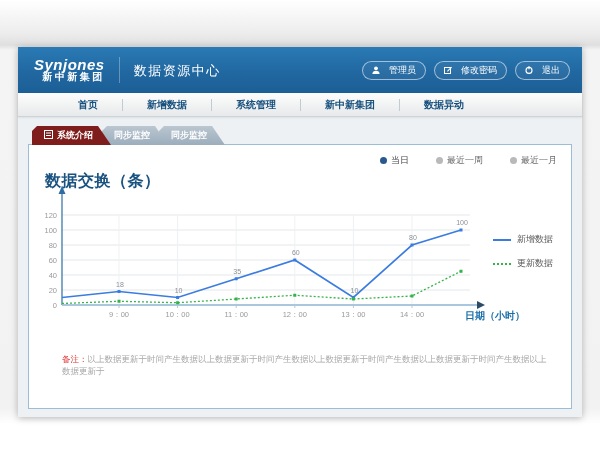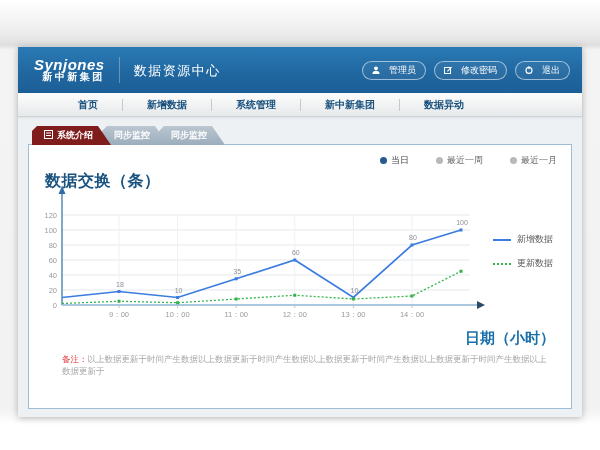--- a/index.html
+++ b/index.html
@@ -56,21 +56,21 @@
   .panel { flex:1; background:#fff; border:1px solid #9dbdd6; position:relative; margin-top:-1px; z-index:1; }
   
   .filter-group { position:absolute; top:9px; right:14px; display:flex; gap:27px; align-items:flex-start; }
   .radio-option { display:flex; align-items:center; gap:4px; font-size:9px; color:#666; cursor:pointer; }
   .radio-dot { width:7px; height:7px; border-radius:50%; background:#b9b9b9; }
   .radio-option.selected .radio-dot { background:#27598f; }
   .radio-option.selected { color:#444; }
   
   .y-axis-title { position:absolute; left:16px; top:26px; font-size:16px; font-weight:bold; color:#1a5380; letter-spacing:.5px; }
   #chart { position:absolute; left:7px; top:40px; }
-  .x-axis-title { position:absolute; left:436px; top:164px; font-size:15px; font-weight:bold; color:#1a6fa8;margin-top:20px; }
+  .x-axis-title { position:absolute; left:436px; top:164px; font-size:10px; font-weight:bold; color:#1a6fa8; }
   .series-legend { position:absolute; left:464px; top:88px; }
   .legend-item { display:flex; align-items:center; gap:6px; margin-bottom:11px; font-size:9px; color:#555; cursor:pointer; }
   .legend-swatch { width:18px; height:0; }
   .legend-swatch.solid  { border-top:2px solid #3b7ce0; }
   .legend-swatch.dotted { border-top:2px dotted #33b34a; }
   .note { position:absolute; left:33px; top:209px; font-size:8.5px; line-height:12px; width:490px;font-family:Liberation Mono, monospace; }
   .note-prefix { color:#e03030; }
   .note-body { color:#a8a8a8; }
 </style>
 </head>

